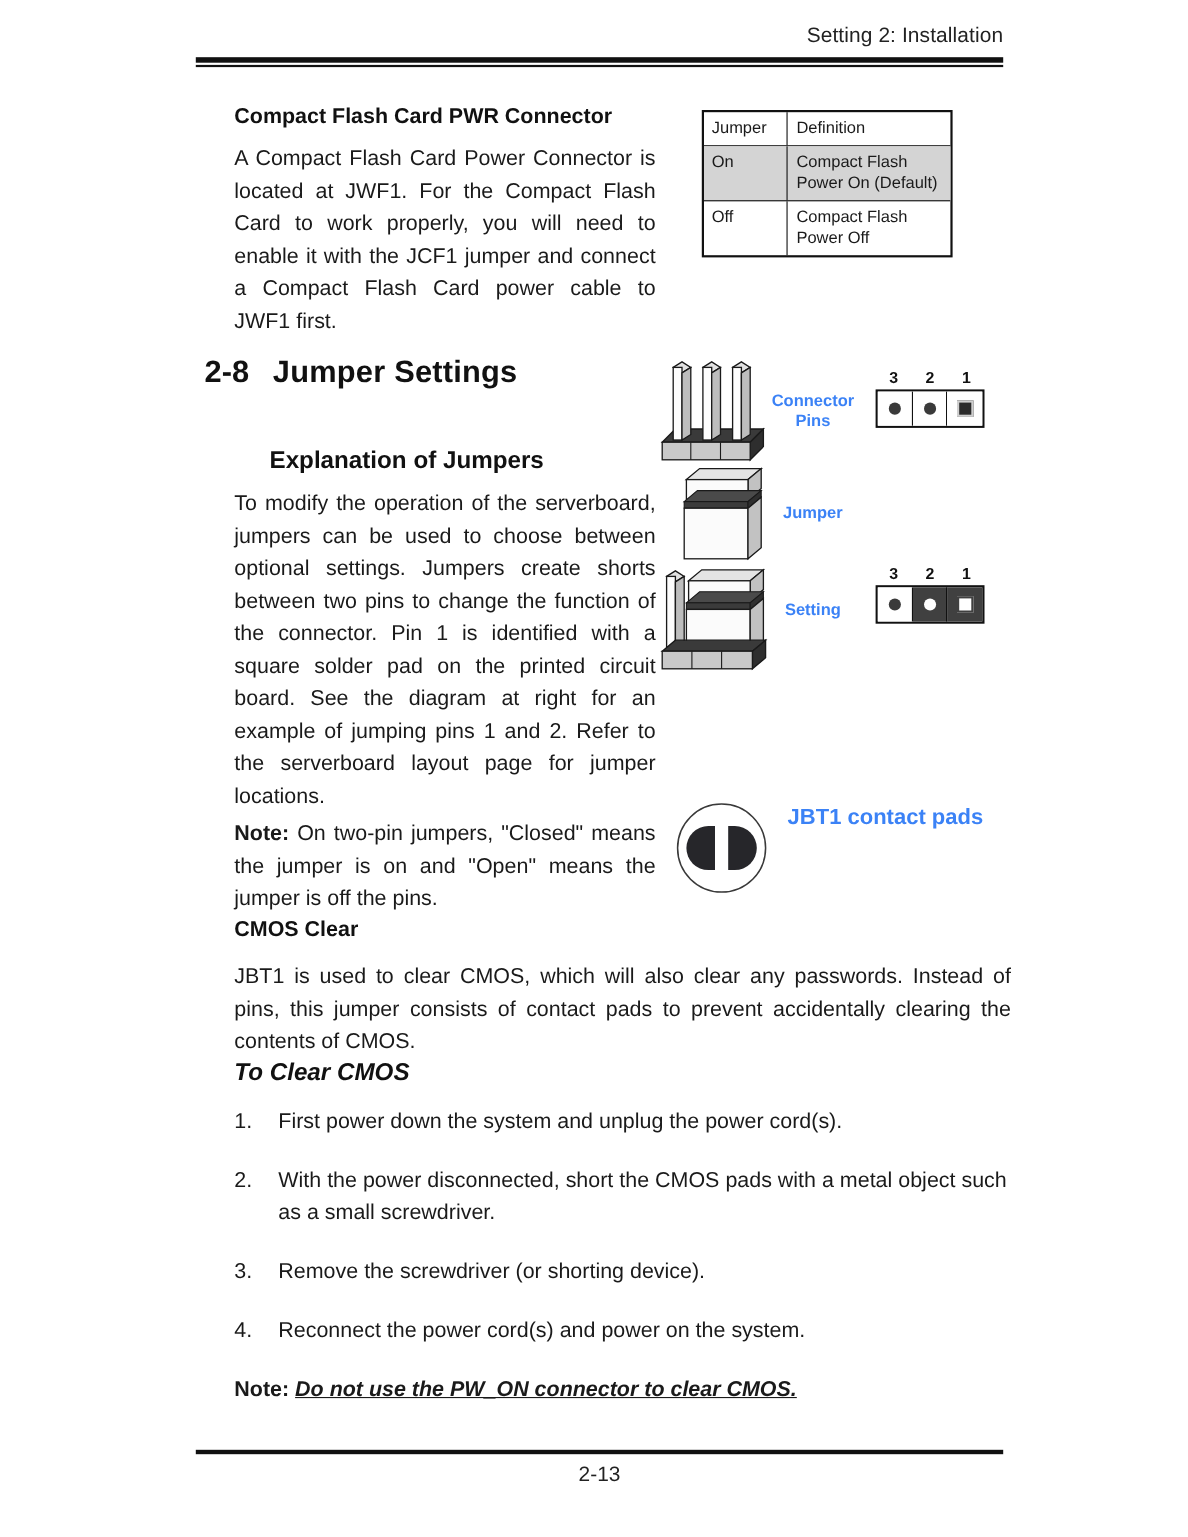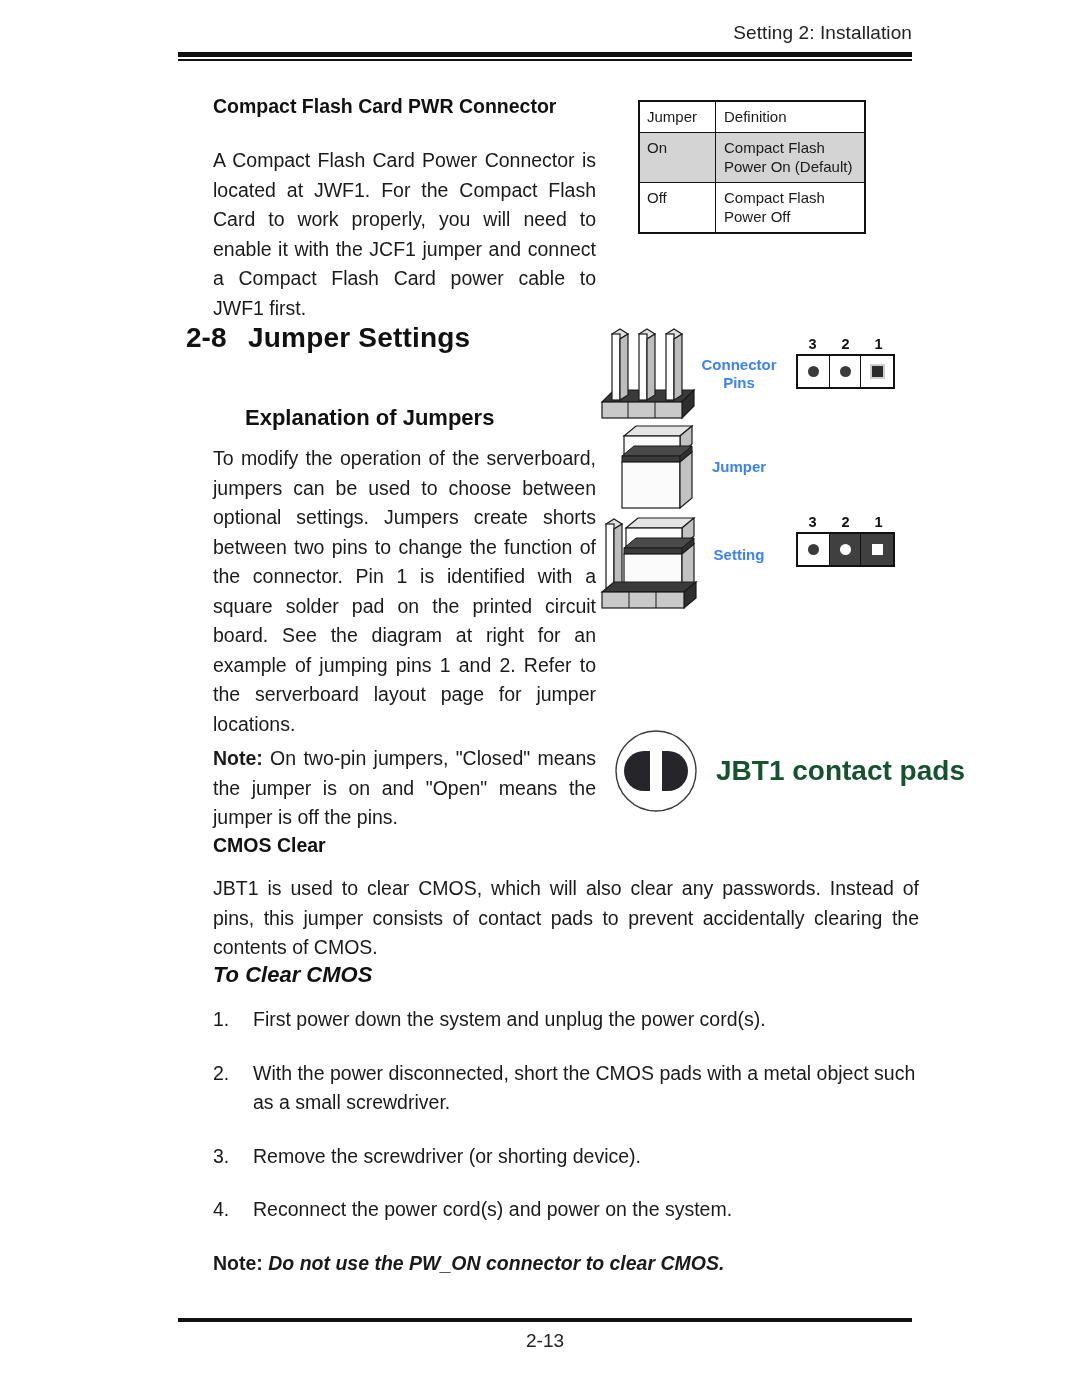--- a/index.html
+++ b/index.html
@@ -53,21 +53,21 @@
     color: #111;
   }
 
   
   #left-col {
     position: absolute;
     left: 213px;
     top: 95px;
     width: 383px;
   }
-  #cf-heading { margin-bottom: 28px; }
+  #cf-heading { margin-bottom: 12px; }
   #cf-paragraph { }
 
   
   #section-28 {
     position: absolute;
     left: 186px;
     top: 322px;
     width: 430px;
   }
   #section-28-row {
@@ -150,20 +150,21 @@
     position: absolute;
     left: 213px;
     top: 1252px;
     width: 706px;
     font-size: 19.5px;
   }
   #final-note .nlabel { font-weight: bold; }
   #final-note .nbody {
     font-weight: bold;
     font-style: italic;
+    text-decoration: underline;
   }
 
   
   #footer-rule {
     position: absolute;
     left: 178px;
     top: 1318px;
     width: 734px;
     height: 4px;
     background: #111;
@@ -297,24 +298,24 @@
   #jbt1-figure {
     position: absolute;
     left: 614px;
     top: 729px;
     width: 84px;
     height: 84px;
   }
   #jbt1-label {
     position: absolute;
     left: 716px;
-    top: 755px;
-    font-weight: bold;
-    font-size: 28px;
-    color: #14532d;
+    top: 732px;
+    font-weight: bold;
+    font-size: 20px;
+    color: #3b82f6;
   }
 </style>
 </head>
 <body>
 
 <div id="page-header">
   <div id="header-title">Setting 2: Installation</div>
   <div id="header-rule-thick"></div>
   <div id="header-rule-thin"></div>
 </div>

